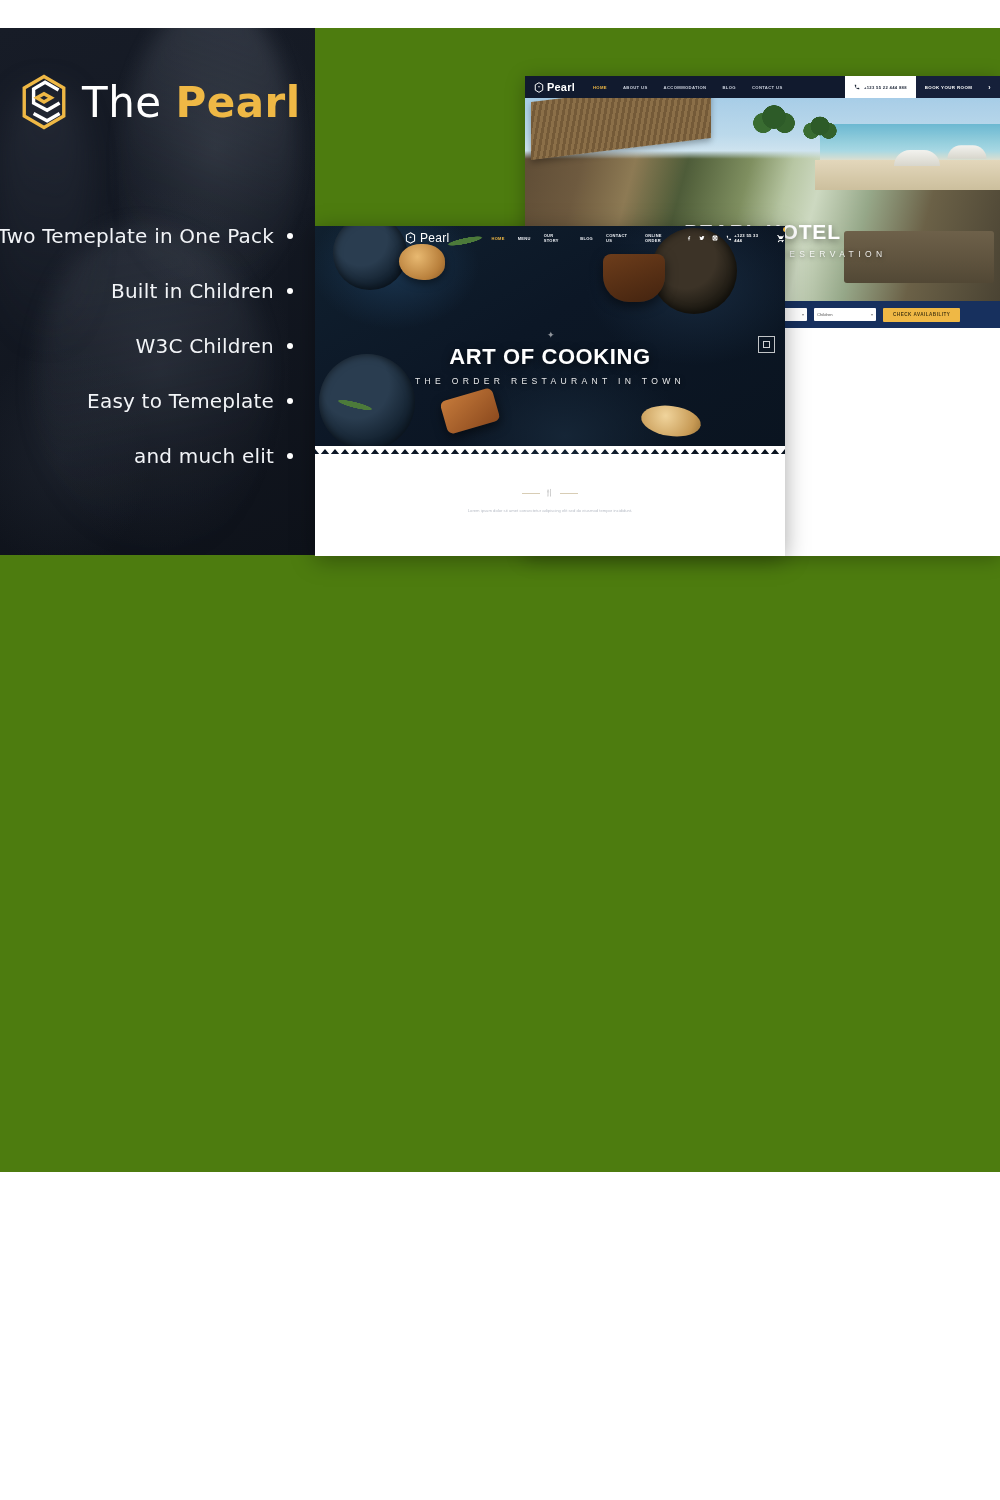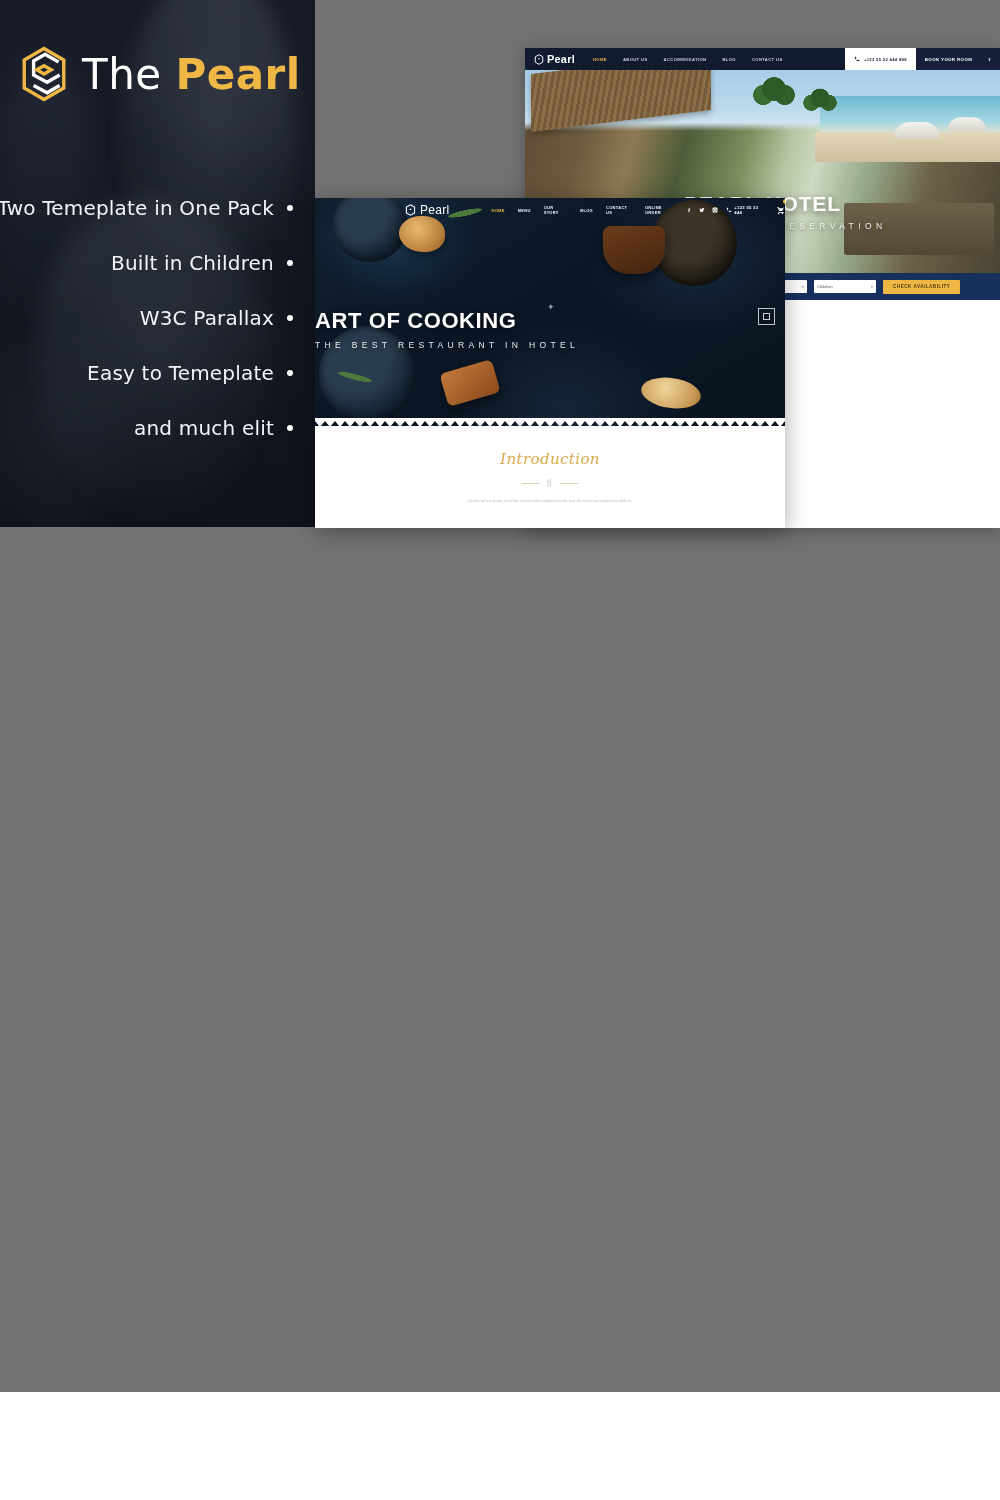--- a/index.html
+++ b/index.html
@@ -3,21 +3,21 @@
 <meta charset="utf-8">
 <title>The Pearl — Template Preview</title>
 <style>
   * { box-sizing: border-box; margin: 0; padding: 0; }
   html, body {
     width: 1000px; height: 1500px;
     background: #ffffff;
     font-family: "Liberation Sans", sans-serif;
     overflow: hidden;
   }
-  #stage { position: relative; width: 1000px; height: 1392px; background:#737373; }
+  #stage { position: relative; width: 1000px; height: 1144px; background:#4d7c0f;margin-top:28px; }
 
   
   .left-panel {
     position: absolute; left: 0; top: 0; width: 315px; height: 527px;
     background:
       radial-gradient(ellipse 150px 220px at 215px 120px, rgba(120,128,140,.22) 0%, rgba(40,45,55,0) 72%),
       radial-gradient(ellipse 190px 260px at 160px 340px, rgba(95,103,118,.20) 0%, rgba(30,34,44,0) 70%),
       radial-gradient(ellipse 120px 150px at 60px 430px, rgba(70,78,92,.18) 0%, rgba(22,26,35,0) 75%),
       linear-gradient(160deg, #171c27 0%, #131822 45%, #0e121a 100%);
     overflow: hidden;
@@ -312,21 +312,21 @@
     color:#fff; font-size: 4.2px; font-weight:700; letter-spacing:.3px; }
   .rn-phone svg { width:6px; height:6px; fill:#fff; }
   .rn-cart { margin-left: 10px; position:relative; }
   .rn-cart svg { width: 9px; height: 9px; fill: #fff; }
   .rn-cart .badge {
     position:absolute; right:-3px; top:-2px; width:5px; height:5px; border-radius:50%;
     background:#efb845;
   }
 
   .rest-hero-caption {
-    position:absolute; left:0; right:0; top: 110px; z-index:3;
+    position:absolute; left:0; right:0; top: 118px; text-align:center; z-index:3;
   }
   .rhc-title {
     color:#fff; font-size: 22px; font-weight:700; letter-spacing:.6px;
     text-shadow: 0 2px 8px rgba(0,0,0,.6);
   }
   .rhc-sub {
     margin-top: 6px; color: rgba(255,255,255,.9); font-size: 8.6px;
     letter-spacing: 4.3px; text-shadow: 0 1px 5px rgba(0,0,0,.6);
   }
   .rh-slide-ctrl {
@@ -391,21 +391,21 @@
     <ul class="feature-list" style="list-style:none;">
       <li class="feature-item">
         <span>Two Temeplate in One Pack</span>
         <span class="feature-dot"></span>
       </li>
       <li class="feature-item">
         <span>Built in Children</span>
         <span class="feature-dot"></span>
       </li>
       <li class="feature-item">
-        <span>W3C Parallax</span>
+        <span>W3C Children</span>
         <span class="feature-dot"></span>
       </li>
       <li class="feature-item">
         <span>Easy to Temeplate</span>
         <span class="feature-dot"></span>
       </li>
       <li class="feature-item">
         <span>and much elit</span>
         <span class="feature-dot"></span>
       </li>
@@ -562,34 +562,33 @@
         <div class="rn-cart">
           <svg viewBox="0 0 24 24">
               <path d="M7 18c-1.1 0-2 .9-2 2s.9 2 2 2 2-.9 2-2-.9-2-2-2zm10 0c-1.1 0-2 .9-2 2s.9 2 2 2 2-.9 2-2-.9-2-2-2zM7.2 14.8l.03-.12L8.1 13h7.45c.75 0 1.41-.41 1.75-1.03L21 4.96 19.25 4h-.01l-1.1 2H8.53l-.14-.29L7.16 3H3v2h2l3.6 7.59-1.35 2.44C6.52 16.37 7.48 18 9 18h12v-2H9.42c-.14 0-.25-.11-.22-.2z"></path>
             </svg>
           <span class="badge"></span>
         </div>
       </div>
 
       <div class="rest-hero-caption">
         <div class="rhc-title">ART OF COOKING</div>
-        <div class="rhc-sub">THE BEST RESTAURANT IN HOTEL</div>
+        <div class="rhc-sub">THE ORDER RESTAURANT IN TOWN</div>
       </div>
 
       <div class="rh-slide-ctrl">
           <span></span>
         </div>
     </div>
 
     <svg class="sawtooth" viewBox="0 0 470 9" preserveAspectRatio="none">
       <path d="M0 0 L470 0 L470 3 L465 9 L460 3 L455 9 L450 3 L445 9 L440 3 L435 9 L430 3 L425 9 L420 3 L415 9 L410 3 L405 9 L400 3 L395 9 L390 3 L385 9 L380 3 L375 9 L370 3 L365 9 L360 3 L355 9 L350 3 L345 9 L340 3 L335 9 L330 3 L325 9 L320 3 L315 9 L310 3 L305 9 L300 3 L295 9 L290 3 L285 9 L280 3 L275 9 L270 3 L265 9 L260 3 L255 9 L250 3 L245 9 L240 3 L235 9 L230 3 L225 9 L220 3 L215 9 L210 3 L205 9 L200 3 L195 9 L190 3 L185 9 L180 3 L175 9 L170 3 L165 9 L160 3 L155 9 L150 3 L145 9 L140 3 L135 9 L130 3 L125 9 L120 3 L115 9 L110 3 L105 9 L100 3 L95 9 L90 3 L85 9 L80 3 L75 9 L70 3 L65 9 L60 3 L55 9 L50 3 L45 9 L40 3 L35 9 L30 3 L25 9 L20 3 L15 9 L10 3 L5 9 L0 3 Z" fill="#ffffff"></path>
     </svg>
 
     <div class="rest-content">
-      <div class="rc-script">Introduction</div>
       <div class="rc-divider">
         <i></i>
         <span>🍴</span>
         <i></i>
       </div>
       <div class="rc-sub">Lorem ipsum dolor sit amet consectetur adipiscing elit sed do eiusmod tempor incididunt.</div>
     </div>
   </div>
 
 </div>

